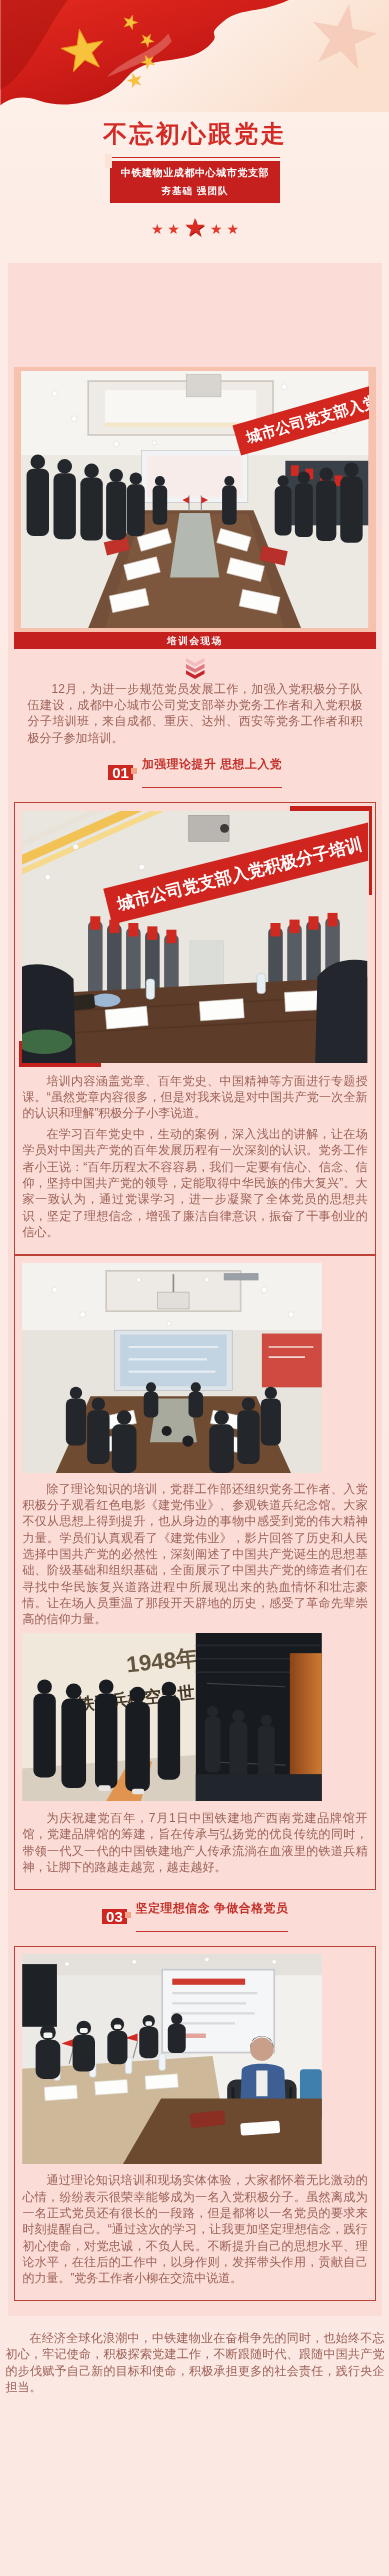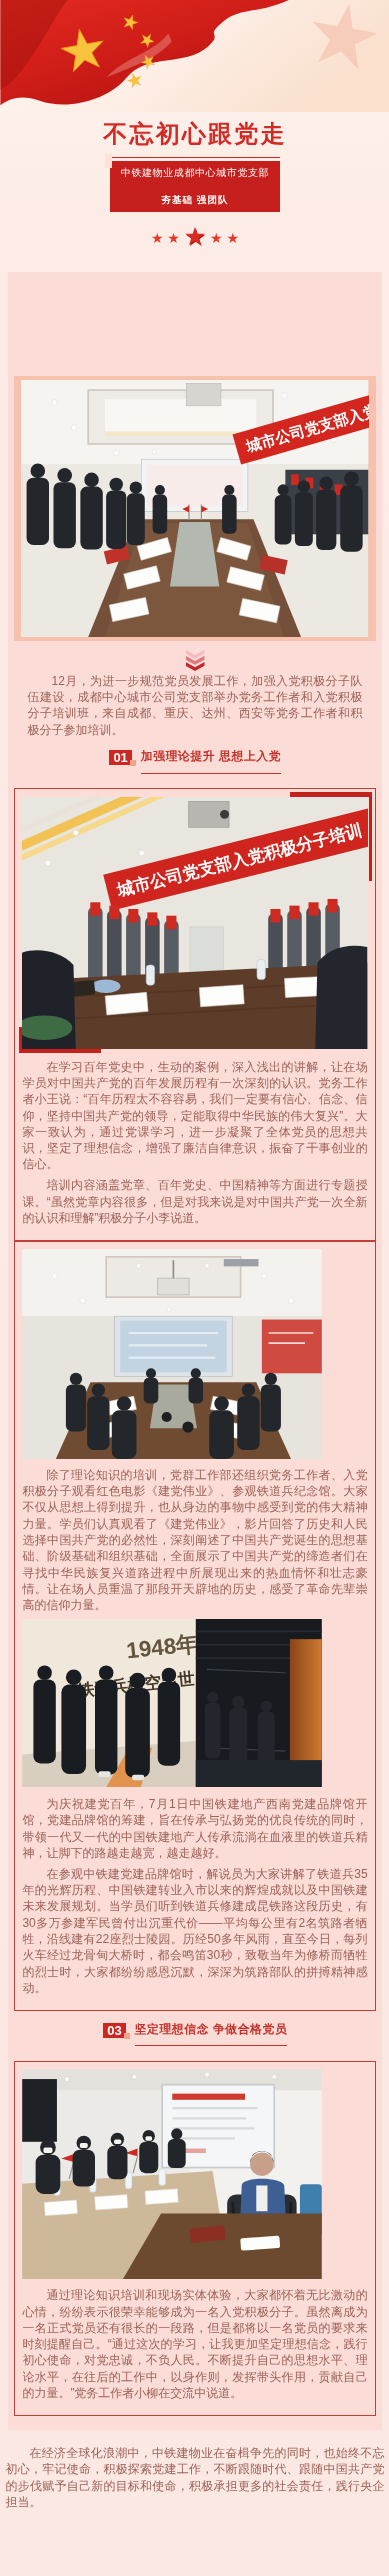--- a/index.html
+++ b/index.html
@@ -21,22 +21,22 @@
   .title-banner {
     position:relative; background:#c5201d; color:#ffffff; padding:5px 11.2px 5.6px;
     min-width:161px;
   }
   .title-banner::before {
     content:""; position:absolute; left:0; right:0; top:-4.5px; height:1.1px; background:#cd2722;
   }
   .title-banner::after {
     content:""; position:absolute; left:-4.5px; top:-7.3px; width:6.7px; height:13.5px; background:#fbe3d8;
   }
-  .banner-l1 { font-size:10px; font-weight:normal; letter-spacing:0.6px; line-height:14.6px; }
-  .banner-l2 { font-size:9.5px; font-weight:bold; letter-spacing:1.1px; line-height:13.5px; margin-top:12px; }
+  .banner-l1 { font-size:10px; font-weight:bold; letter-spacing:0.6px; line-height:14.6px; }
+  .banner-l2 { font-size:9.5px; font-weight:bold; letter-spacing:1.1px; line-height:13.5px; margin-top:3px; }
   .stars-row { margin-top:13.5px; display:flex; justify-content:center; align-items:center; gap:3.9px; height:25px; }
   .star-s { color:#e23a2c; font-size:14px; line-height:14px; }
   .star-b { color:#d92b20; font-size:25px; line-height:22.4px; margin-top:-4.5px; text-shadow:0.6px 0.6px 0 #a31510; }
   
   .card {
     margin:0 7.9px; background:#fbdcd6;
     padding:104px 6.2px 14.6px;
   }
   .photo1-frame { background:#f6c1ad; padding:4.5px 7.3px 2.2px; }
   .caption-bar {
@@ -51,27 +51,27 @@
   .chev2 { background:#dd7a80; }
   .chev3 { background:#c5262d; }
   .intro { padding:0 13.5px; }
   p.body-text {
     font-size:12px; line-height:16.3px; color:#9c6259;
     text-indent:2em; text-align:justify; margin-bottom:4.5px;
   }
   
   .sec-hdr { display:flex; justify-content:center; align-items:flex-start; margin:12.3px 0 14.6px; }
   .sec-num {
-    background:#ce2621; color:#ffffff; font-size:13px; font-weight:bold;
-    padding:1.7px 4.5px 2.2px; line-height:11.2px;
+    background:#ce2621; color:#ffffff; font-size:15px; font-weight:bold;
+    padding:1.7px 4.5px 2.2px; line-height:11.2px;margin-top:7px;
   }
   .sec-sq { width:6.2px; height:6.2px; background:#f2a388; margin-left:-2.2px; margin-top:10px; }
   .sec-title {
     font-size:11.8px; font-weight:bold; color:#c3322b; letter-spacing:0.6px;
-    margin-left:4.5px; padding-bottom:9px; border-bottom:1.1px solid #c3322b; line-height:13.5px;
+    margin-left:4.5px; padding-bottom:15px; border-bottom:1.1px solid #c3322b; line-height:13.5px;
   }
   
   .content-box { border:1.1px solid #bc4238; padding:7.3px 7.3px 9px; }
   .accent-photo { position:relative; margin-bottom:10px; }
   .accent-photo::before {
     content:""; position:absolute; top:-5px; right:-3.9px; width:79px; height:84px;
     border-top:5px solid #c5211c; border-right:3.9px solid #c5211c;
   }
   .accent-photo::after {
     content:""; position:absolute; bottom:-4.5px; left:-3.4px; width:79px; height:22.4px;
@@ -223,20 +223,21 @@
           <circle cx="468" cy="196" r="10"></circle>
             <rect x="453" y="205" width="30" height="88" rx="10"></rect>
           <circle cx="248" cy="196" r="9"></circle>
             <rect x="235" y="204" width="26" height="70" rx="9"></rect>
           <circle cx="372" cy="196" r="9"></circle>
             <rect x="359" y="204" width="26" height="70" rx="9"></rect>
         </g>
       </svg>
     </div>
   </div>
+  <div class="caption-bar">培训会现场</div>
 
   <div class="chevrons">
     <span class="chev chev1"></span>
     <span class="chev chev2"></span>
     <span class="chev chev3"></span>
   </div>
 
   <div class="intro">
     <p class="body-text">12月，为进一步规范党员发展工作，加强入党积极分子队伍建设，成都中心城市公司党支部举办党务工作者和入党积极分子培训班，来自成都、重庆、达州、西安等党务工作者和积极分子参加培训。</p>
   </div>
@@ -305,22 +306,22 @@
         </g>
         <ellipse cx="150" cy="338" rx="26" ry="12" fill="#9db8d4"></ellipse>
         <rect x="222" y="300" width="15" height="36" rx="6" fill="#e6eef2" stroke="#b9c6cc"></rect>
         <rect x="420" y="290" width="15" height="36" rx="6" fill="#e6eef2" stroke="#b9c6cc"></rect>
         <rect x="60" y="330" width="70" height="26" rx="4" fill="#2c2620" transform="rotate(-6 95 343)"></rect>
         <path d="M0,450 L0,278 C30,268 70,276 92,300 L96,450 Z" fill="#1f2228"></path>
         <path d="M617,450 L617,268 C580,260 545,272 528,296 L524,450 Z" fill="#23262c"></path>
         <ellipse cx="40" cy="412" rx="50" ry="22" fill="#3f6b44"></ellipse>
       </svg>
     </div>
+    <p class="body-text">培训内容涵盖党章、百年党史、中国精神等方面进行专题授课。“虽然党章内容很多，但是对我来说是对中国共产党一次全新的认识和理解”积极分子小李说道。</p>
     <p class="body-text">在学习百年党史中，生动的案例，深入浅出的讲解，让在场学员对中国共产党的百年发展历程有一次深刻的认识。党务工作者小王说：“百年历程太不容容易，我们一定要有信心、信念、信仰，坚持中国共产党的领导，定能取得中华民族的伟大复兴”。大家一致认为，通过党课学习，进一步凝聚了全体党员的思想共识，坚定了理想信念，增强了廉洁自律意识，振奋了干事创业的信心。</p>
-    <p class="body-text">培训内容涵盖党章、百年党史、中国精神等方面进行专题授课。“虽然党章内容很多，但是对我来说是对中国共产党一次全新的认识和理解”积极分子小李说道。</p>
   </div>
 
 
   <div class="content-box">
     <div class="plain-photo">
       <svg width="300" height="210" viewBox="0 0 535 375">
         <rect width="535" height="375" fill="#e7e3dd"></rect>
         <rect x="0" y="0" width="535" height="120" fill="#f4f2ee"></rect>
         <rect x="150" y="14" width="240" height="72" fill="#edeae5" stroke="#cfc9c0" stroke-width="3"></rect>
         <g fill="#ffffff" stroke="#ddd7cc">
@@ -422,21 +423,20 @@
             <rect x="326" y="149" width="28" height="100" rx="10"></rect>
           <circle cx="386" cy="148" r="11"></circle>
             <rect x="370" y="158" width="32" height="104" rx="11"></rect>
           <circle cx="436" cy="156" r="10"></circle>
             <rect x="421" y="165" width="30" height="100" rx="10"></rect>
         </g>
         <rect x="310" y="252" width="225" height="48" fill="#20262c"></rect>
       </svg>
     </div>
     <p class="body-text">为庆祝建党百年，7月1日中国铁建地产西南党建品牌馆开馆，党建品牌馆的筹建，旨在传承与弘扬党的优良传统的同时，带领一代又一代的中国铁建地产人传承流淌在血液里的铁道兵精神，让脚下的路越走越宽，越走越好。</p>
-    <p class="body-text">在参观中铁建党建品牌馆时，解说员为大家讲解了铁道兵35年的光辉历程、中国铁建转业入市以来的辉煌成就以及中国铁建未来发展规划。当学员们听到铁道兵修建成昆铁路这段历史，有30多万参建军民曾付出沉重代价——平均每公里有2名筑路者牺牲，沿线建有22座烈士陵园。历经50多年风雨，直至今日，每列火车经过龙骨甸大桥时，都会鸣笛30秒，致敬当年为修桥而牺牲的烈士时，大家都纷纷感恩沉默，深深为筑路部队的拼搏精神感动。</p>
   </div>
 
   <div class="sec-hdr">
     <span class="sec-num">03</span>
     <span class="sec-sq"></span>
     <h2 class="sec-title">坚定理想信念 争做合格党员</h2>
   </div>
 
   <div class="content-box">
     <div class="plain-photo">

